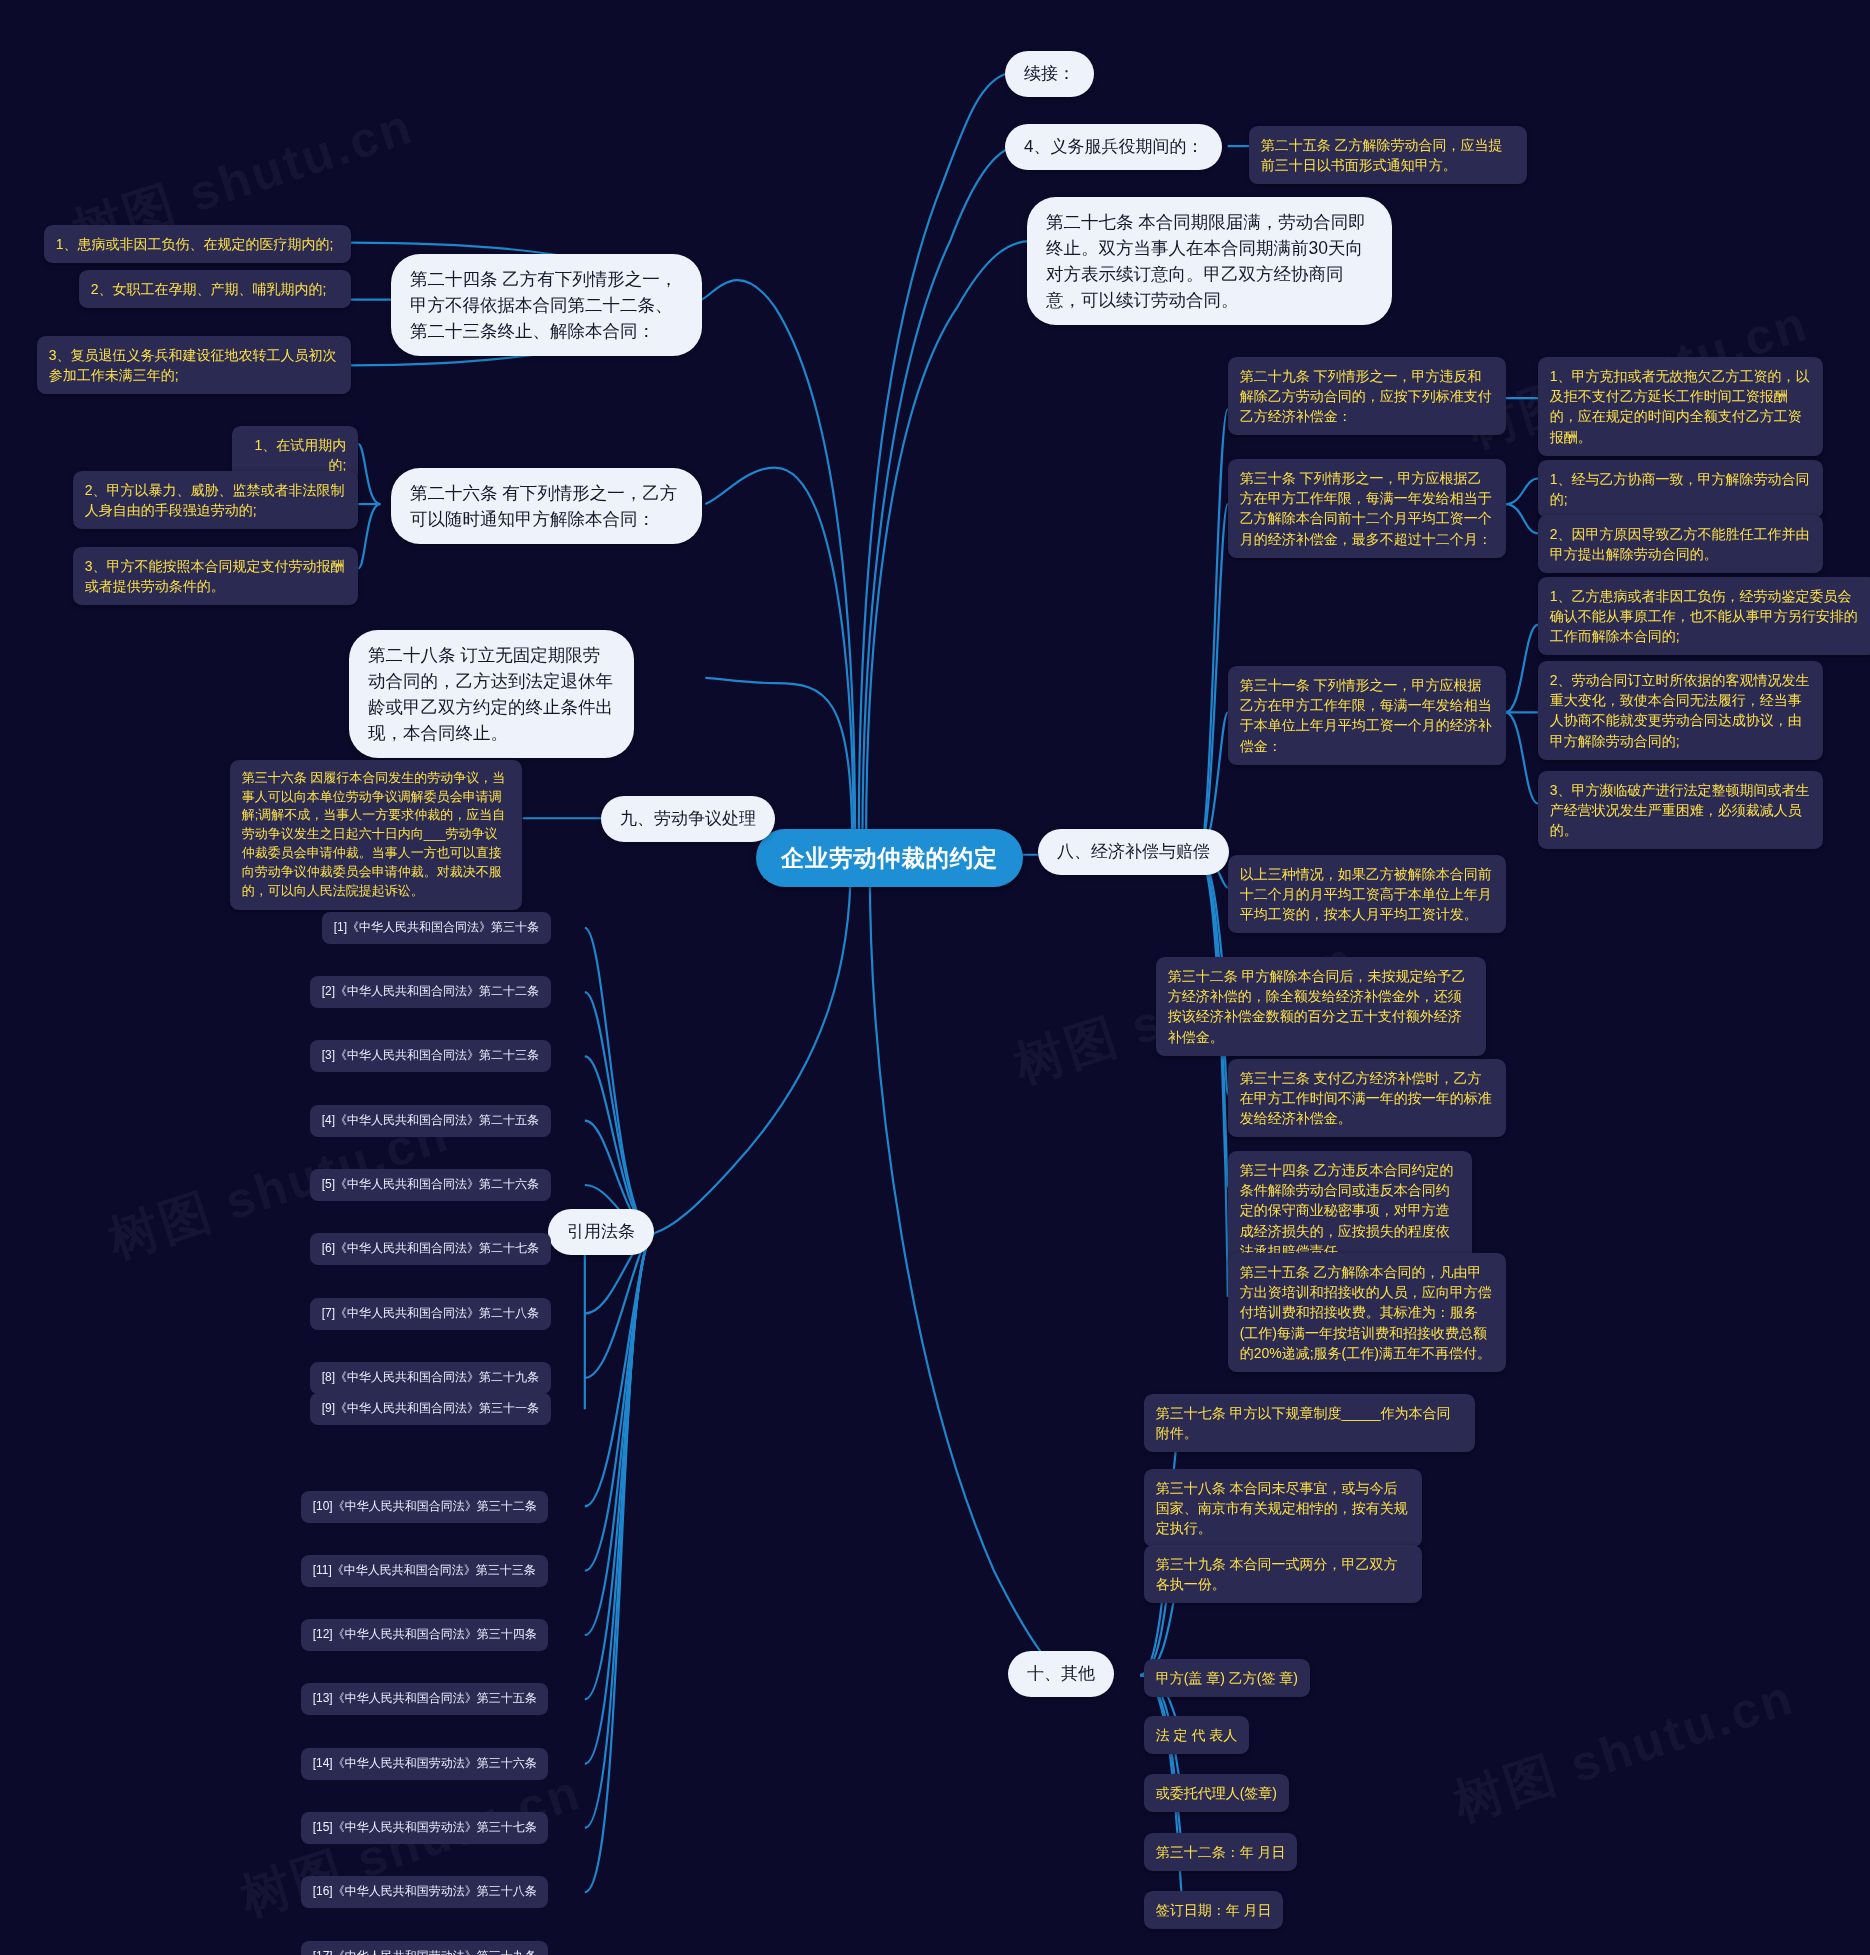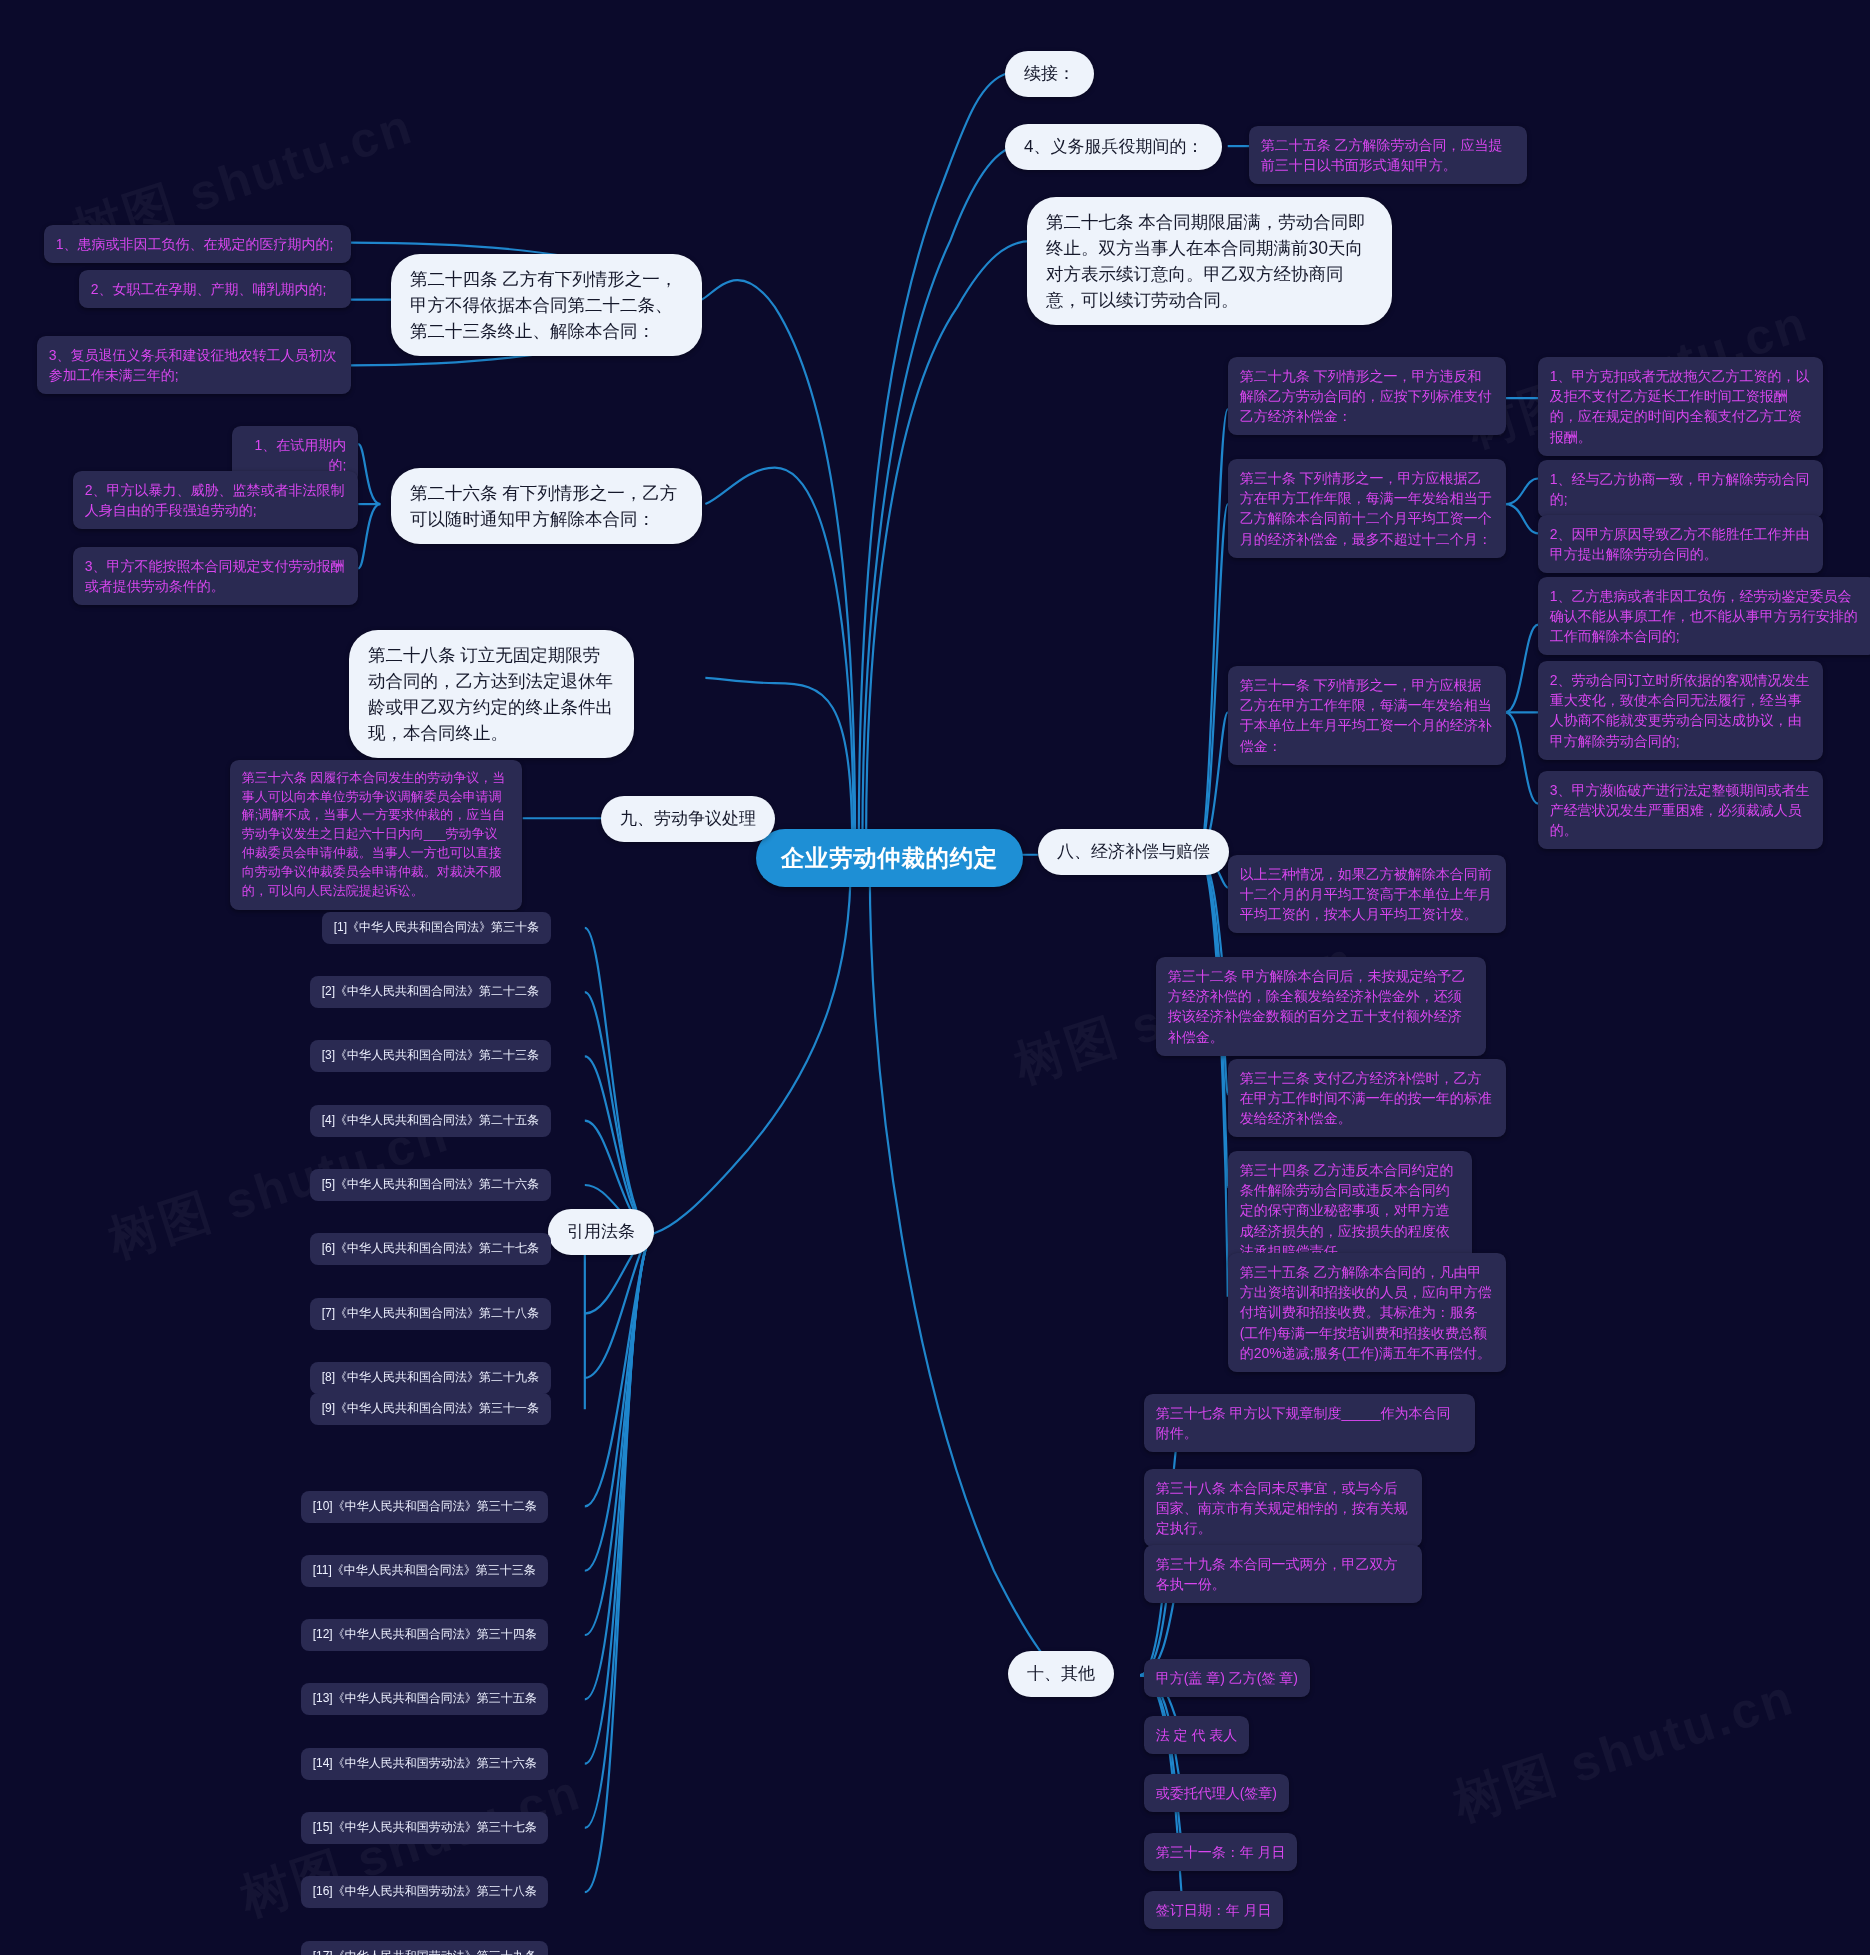--- a/index.html
+++ b/index.html
@@ -8,21 +8,21 @@
     font-family:"Liberation Sans","DejaVu Sans",sans-serif;
     background:#0b0a2b;
   }
   #canvas{position:absolute;inset:0;}
   svg.links{position:absolute;left:0;top:0;width:1871px;height:1955px;pointer-events:none;}
   .wm{position:absolute;color:rgba(255,255,255,.045);font-size:50px;font-weight:bold;
       letter-spacing:2.9px;user-select:none;white-space:nowrap;transform:rotate(-18deg);}
   .node{position:absolute;box-sizing:border-box;}
   
   .dark{
-    background:#2a2a52;color:#d946ef;border-radius:8.8px;
+    background:#2a2a52;color:#fde047;border-radius:8.8px;
     padding:8.8px 11.7px;font-size:14px;line-height:1.45;
     box-shadow:0 1.5px 4.4px rgba(0,0,0,.35);
   }
   
   .light{
     background:#eef3fb;color:#15182b;border-radius:29px;
     padding:11.7px 19px;font-size:17.5px;line-height:1.5;
     box-shadow:0 1.5px 5.8px rgba(0,0,0,.3);
   }
   .light.pillsm{border-radius:25px;font-size:17px;padding:10.2px 19px;}
@@ -189,17 +189,17 @@
   <div class="node dark" style="left:1228px;top:1253px;width:278px;">第三十五条 乙方解除本合同的，凡由甲方出资培训和招接收的人员，应向甲方偿付培训费和招接收费。其标准为：服务(工作)每满一年按培训费和招接收费总额的20%递减;服务(工作)满五年不再偿付。</div>
 
   <div class="node light pillsm" style="left:1008px;top:1651px;">十、其他</div>
 
   <div class="node dark" style="left:1144px;top:1394px;width:331px;">第三十七条 甲方以下规章制度_____作为本合同附件。</div>
   <div class="node dark" style="left:1144px;top:1469px;width:278px;">第三十八条 本合同未尽事宜，或与今后国家、南京市有关规定相悖的，按有关规定执行。</div>
   <div class="node dark" style="left:1144px;top:1545px;width:278px;">第三十九条 本合同一式两分，甲乙双方各执一份。</div>
   <div class="node dark" style="left:1144px;top:1659px;">甲方(盖 章) 乙方(签 章)</div>
   <div class="node dark" style="left:1144px;top:1716px;">法 定 代 表人</div>
   <div class="node dark" style="left:1144px;top:1774px;">或委托代理人(签章)</div>
-  <div class="node dark" style="left:1144px;top:1833px;">第三十一条：年 月日</div>
+  <div class="node dark" style="left:1144px;top:1833px;">第三十二条：年 月日</div>
   <div class="node dark" style="left:1144px;top:1891px;">签订日期：年 月日</div>
 
 </div>
 
 
 </body></html>

